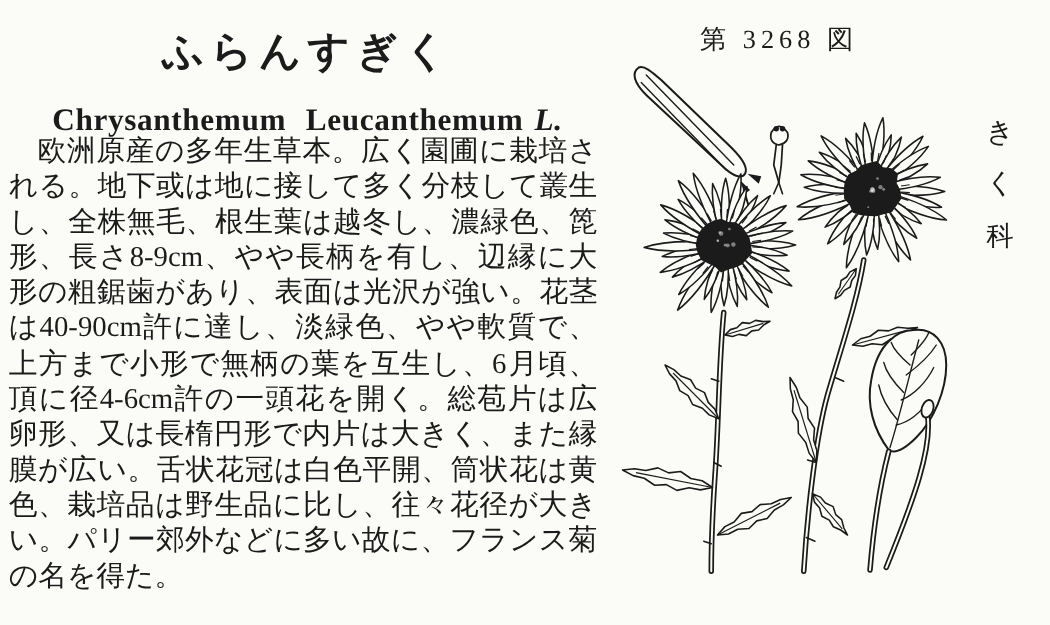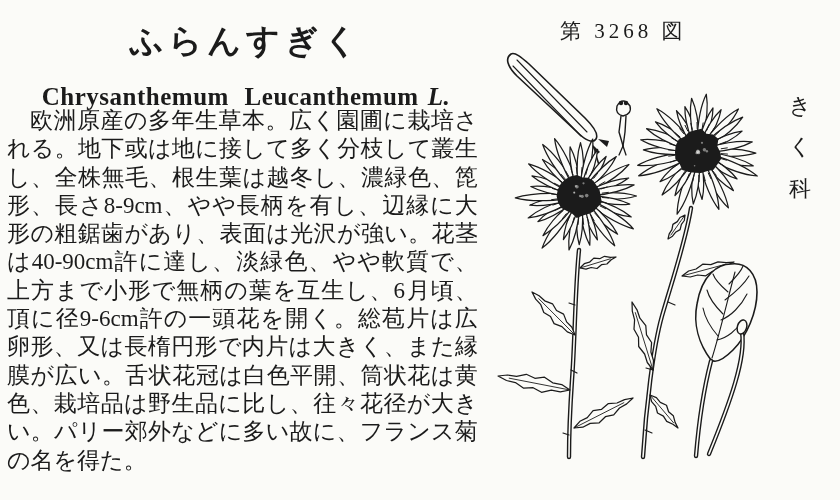--- a/index.html
+++ b/index.html
@@ -204,21 +204,21 @@
         <span>6</span>
         <span> </span>
         <span>月</span>
         <span>頃</span>
         <span>、</span>
       </div>
       <div class="jline">
         <span>頂</span>
         <span>に</span>
         <span>径</span>
-        <span>9-6cm</span>
+        <span>4-6cm</span>
         <span>許</span>
         <span>の</span>
         <span>一</span>
         <span>頭</span>
         <span>花</span>
         <span>を</span>
         <span>開</span>
         <span>く</span>
         <span>。</span>
         <span>総</span>

